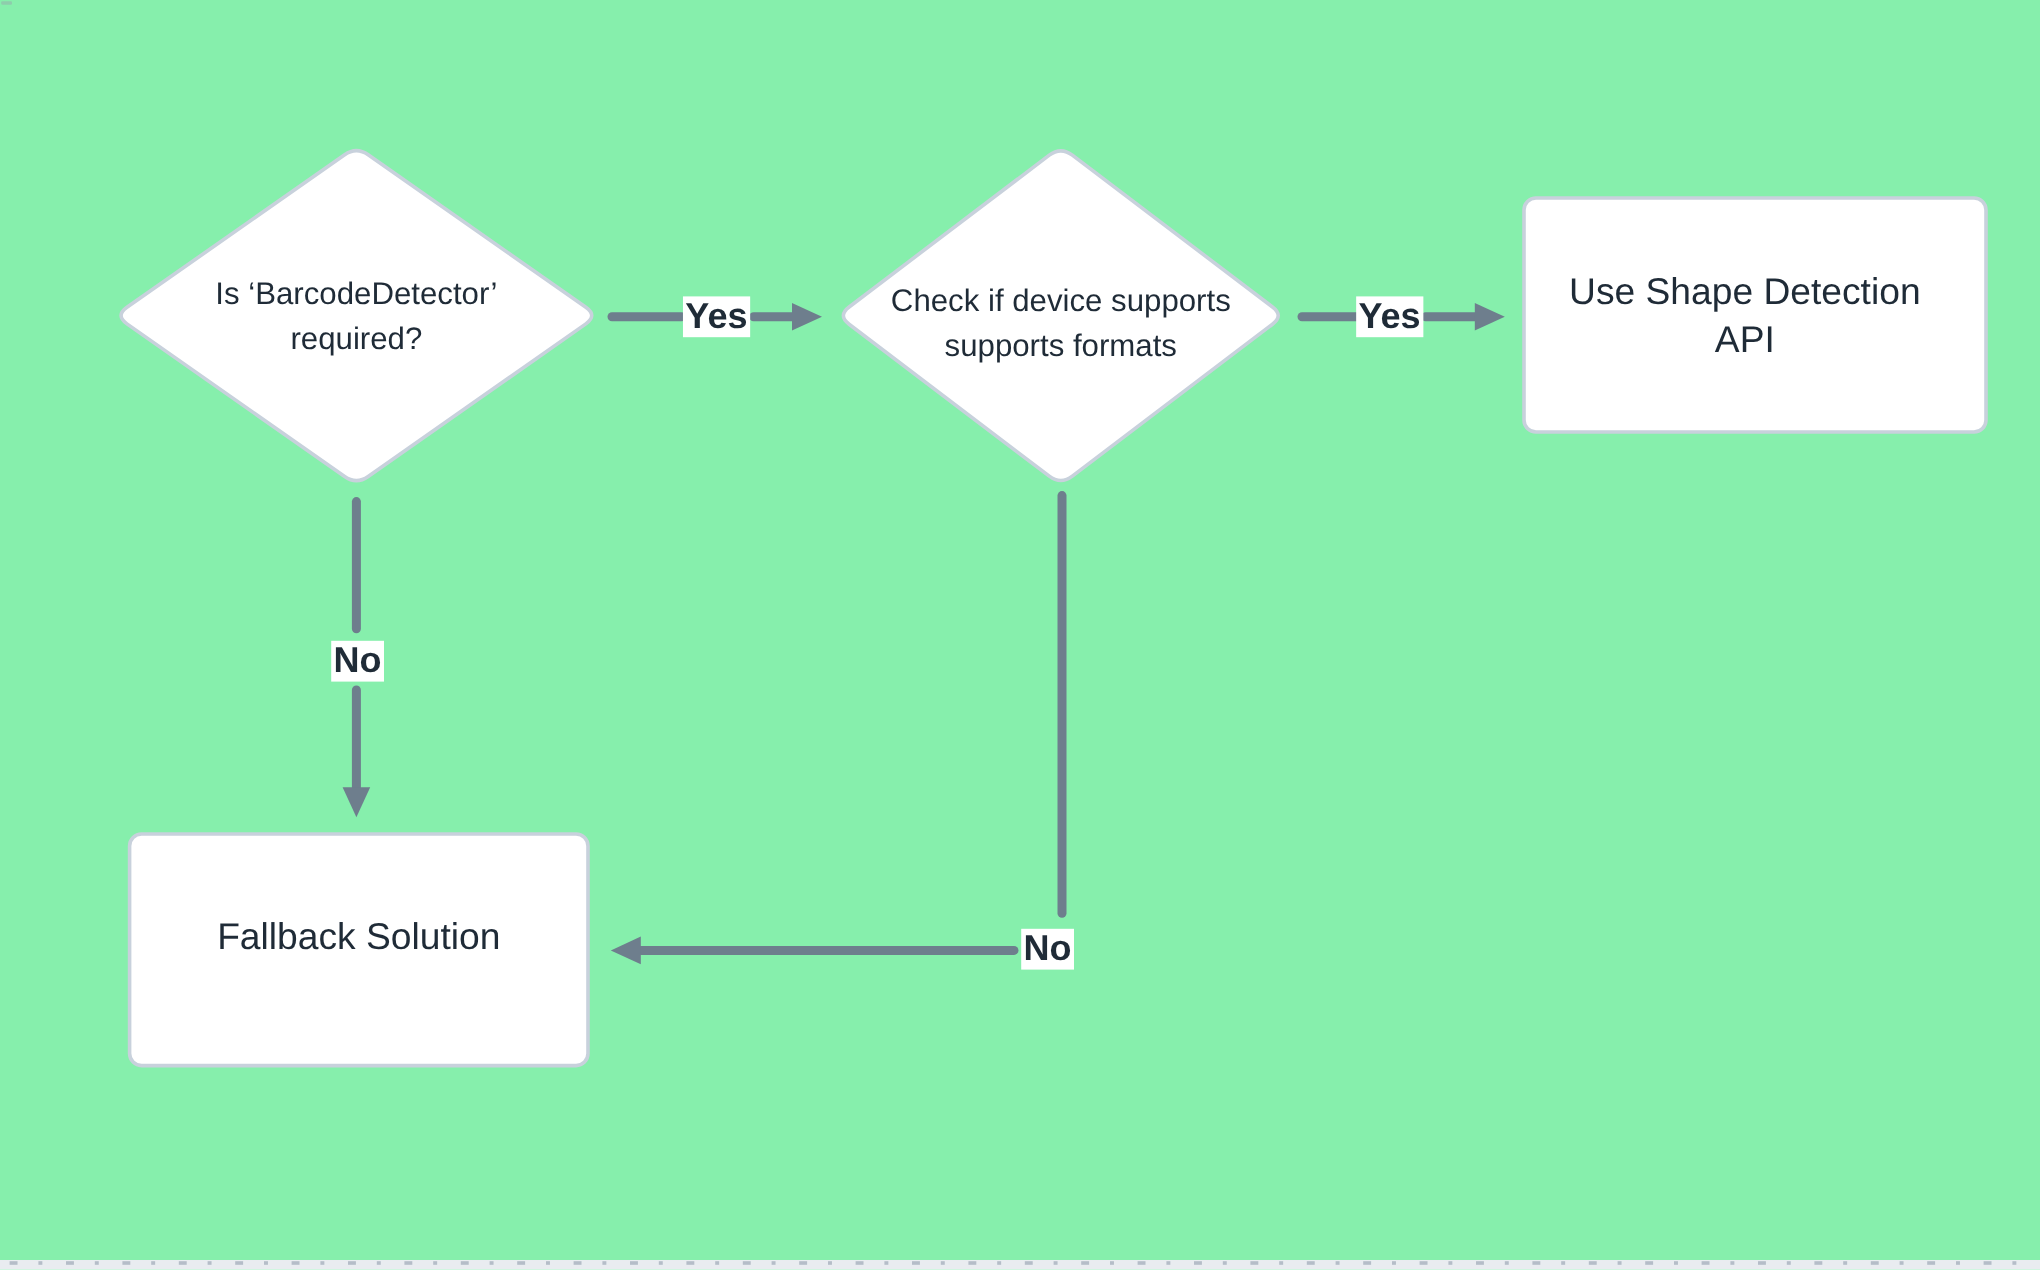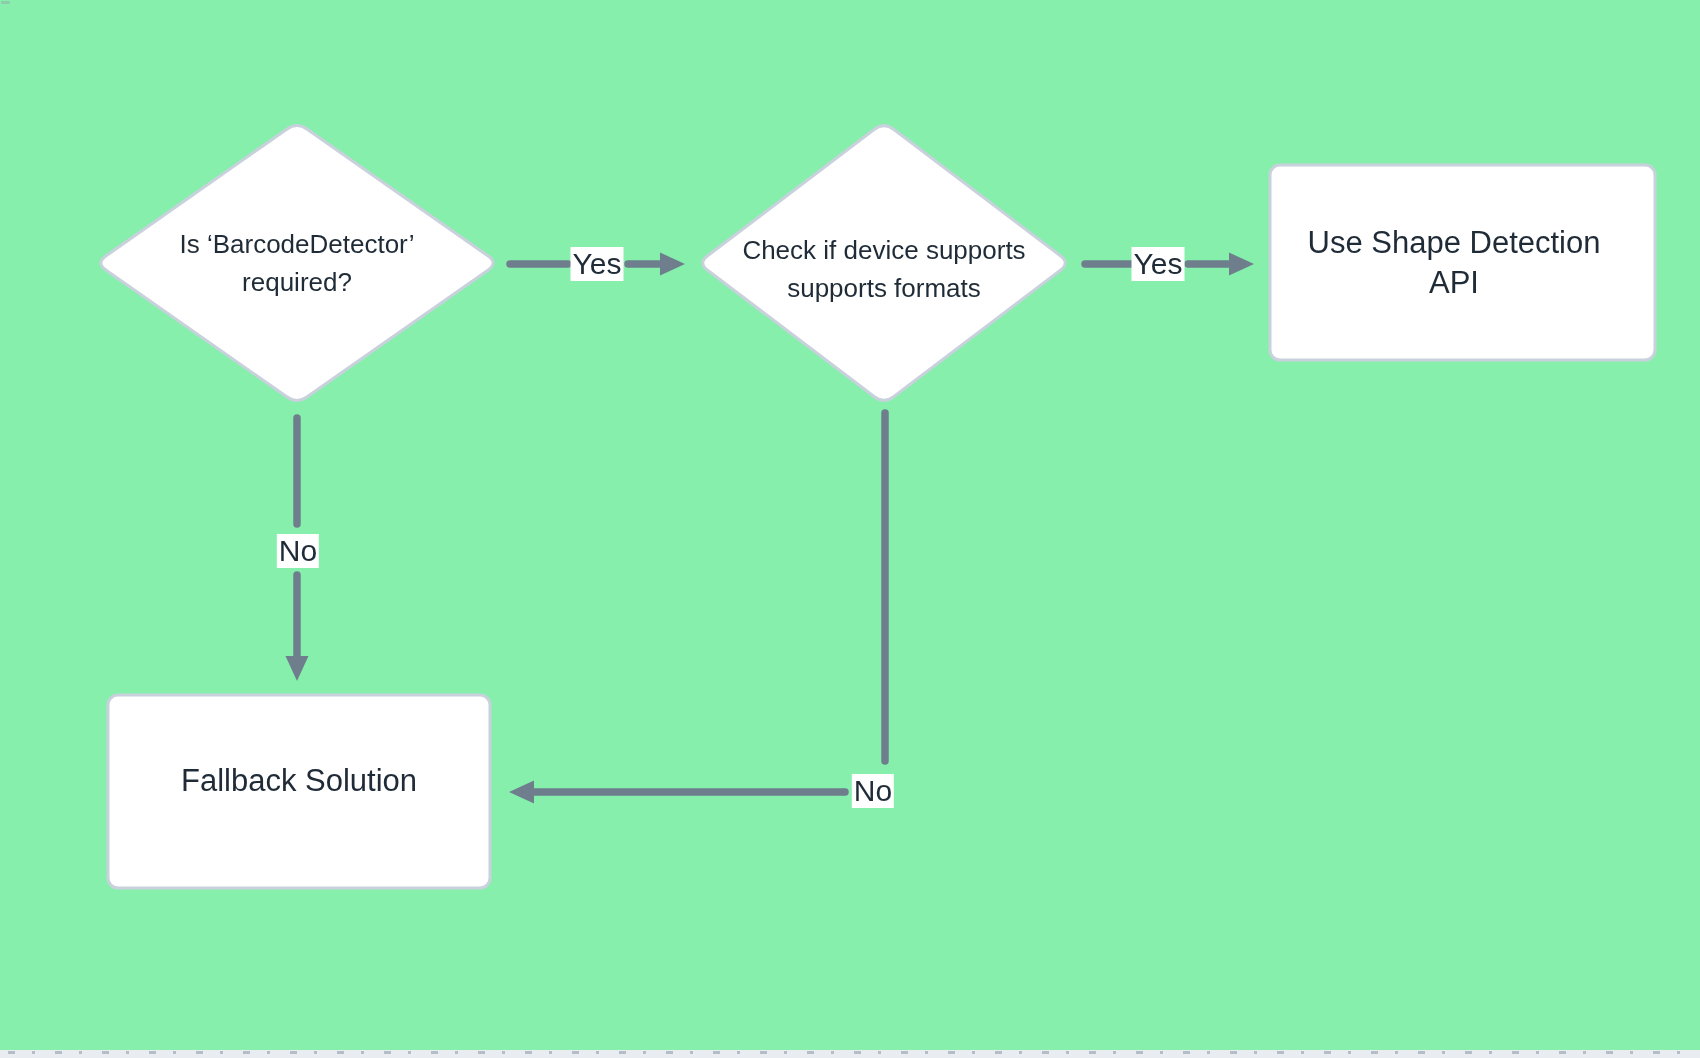--- a/index.html
+++ b/index.html
@@ -36,21 +36,21 @@
     line-height: 40px;
     display: flex;
     flex-direction: column;
     align-items: center;
     justify-content: center;
   }
   .edge-label {
     position: absolute;
     transform: translate(-50%, -50%);
     font-size: 30px;
-    font-weight: 400;
+    font-weight: 700;
     color: #1f2b37;
     background: #ffffff;
     padding: 0 2px;
     white-space: nowrap;
   }
   .bottom-strip {
     position: absolute;
     left: 0;
     bottom: 0;
     width: 1700px;

